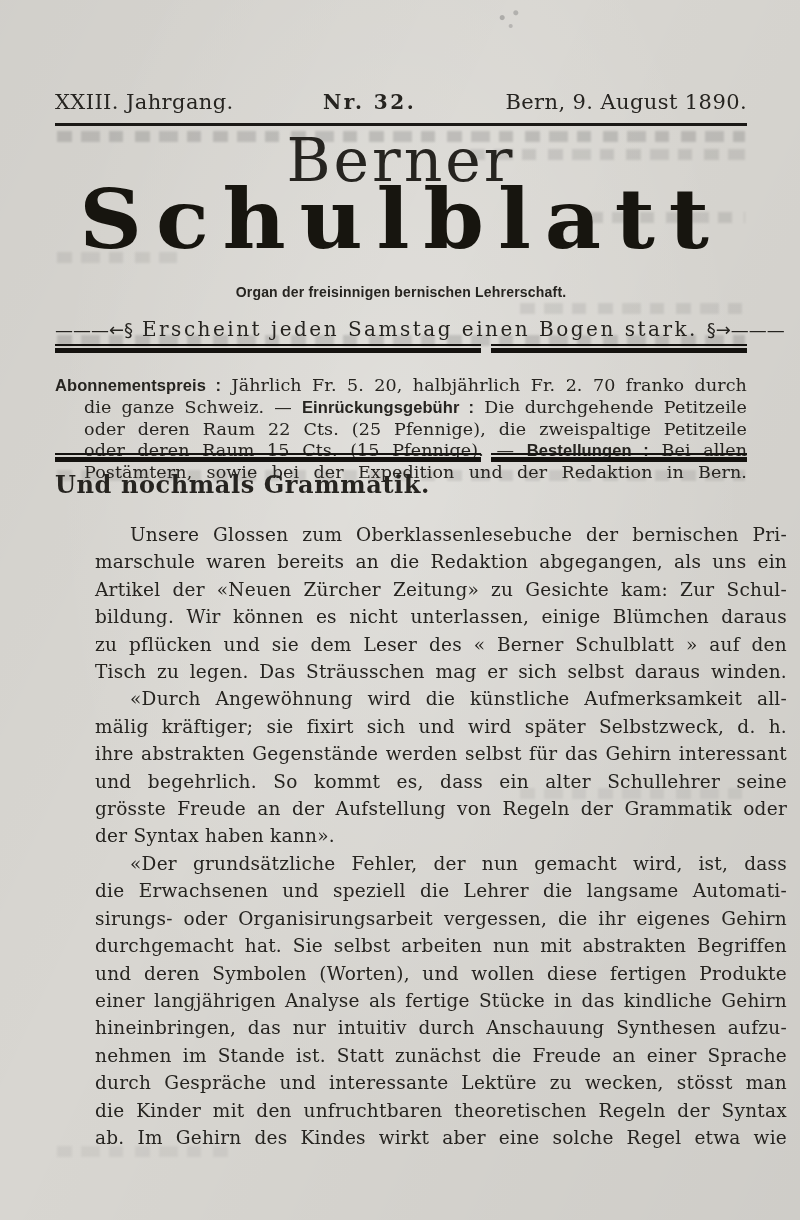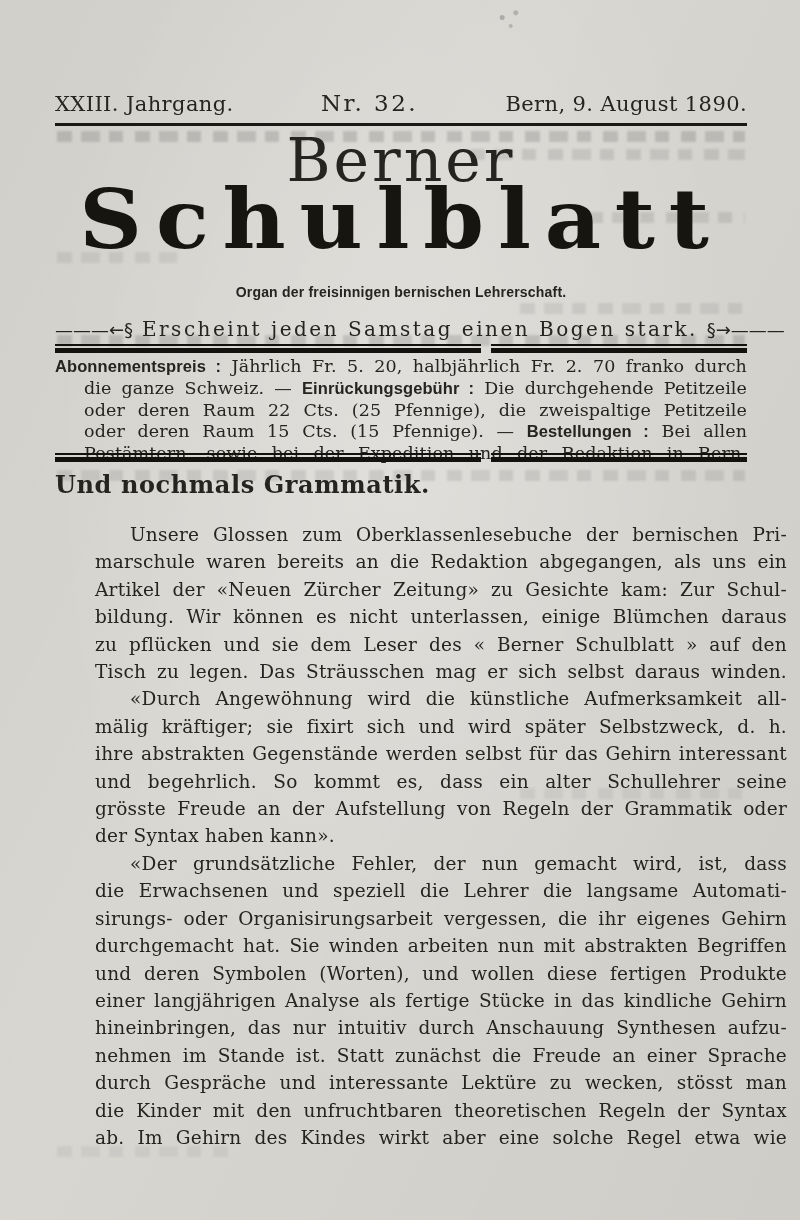--- a/index.html
+++ b/index.html
@@ -13,21 +13,21 @@
       #d8d6d1;
     overflow:hidden;
     font-family:"DejaVu Serif", serif;
     color:#262420;
   }
   .content{position:absolute;left:55px;width:692px;}
 
   
   .hdr{top:90px;display:flex;justify-content:space-between;align-items:baseline;
        font-size:21px;letter-spacing:0.4px;}
-  .hdr .issue{font-weight:normal;font-size:23px;letter-spacing:2.5px;}
+  .hdr .issue{font-weight:bold;font-size:20px;letter-spacing:2.5px;}
   .rule-single{top:123px;height:3px;background:#1b1916;}
 
   
   .berner{top:130px;text-align:center;font-size:60px;line-height:1;letter-spacing:3px;}
   .schulblatt{top:178px;text-align:center;font-size:82px;line-height:1;font-weight:bold;
               letter-spacing:13px;transform:scaleX(1.06);transform-origin:50% 0;
               color:#17150f;white-space:nowrap;}
   .organ{top:284px;text-align:center;font-family:"Liberation Sans", sans-serif;
          font-weight:bold;font-size:14px;letter-spacing:0.2px;}
   .freq{top:317px;text-align:center;font-size:20px;letter-spacing:2.5px;white-space:nowrap;}
@@ -37,21 +37,21 @@
   .rule-double{height:9px;}
   .rule-double .thin, .rule-double .thick{
     background-image:linear-gradient(90deg,#14120f 0 61.5%, rgba(0,0,0,0) 61.5% 63%, #14120f 63% 100%);
   }
   .rule-double .thin{height:2px;margin-bottom:2px;}
   .rule-double .thick{height:4.5px;}
   .rule-a{top:344px;}
   .rule-b{top:453px;}
 
   
-  .imprint{top:356px;font-size:17.5px;line-height:21.8px;letter-spacing:0.1px;}
+  .imprint{top:375px;font-size:17.5px;line-height:21.8px;letter-spacing:0.1px;}
   .imprint .iline{text-align:justify;text-align-last:justify;white-space:normal;}
   .imprint .iline.hang{padding-left:29px;}
   .imprint .blab{font-family:"Liberation Sans", sans-serif;font-weight:bold;font-size:16.5px;}
 
   
   .headline{top:470px;font-weight:bold;font-size:24px;letter-spacing:0.6px;}
   .body{top:521px;font-size:18.5px;line-height:27.4px;letter-spacing:0.25px;margin-left:40px;}
   .body .line{text-align:justify;text-align-last:justify;}
   .body .line.first{text-indent:35px;}
   .body .line.ragged{text-align-last:left;}
@@ -139,21 +139,21 @@
         <div class="line">mälig kräftiger; sie fixirt sich und wird später Selbstzweck, d. h.</div>
         <div class="line">ihre abstrakten Gegenstände werden selbst für das Gehirn interessant</div>
         <div class="line">und begehrlich. So kommt es, dass ein alter Schullehrer seine</div>
         <div class="line">grösste Freude an der Aufstellung von Regeln der Grammatik oder</div>
         <div class="line ragged">der Syntax haben kann».</div>
       </div>
       <div>
         <div class="line first">«Der grundsätzliche Fehler, der nun gemacht wird, ist, dass</div>
         <div class="line">die Erwachsenen und speziell die Lehrer die langsame Automati-</div>
         <div class="line">sirungs- oder Organisirungsarbeit vergessen, die ihr eigenes Gehirn</div>
-        <div class="line">durchgemacht hat. Sie winden arbeiten nun mit abstrakten Begriffen</div>
+        <div class="line">durchgemacht hat. Sie selbst arbeiten nun mit abstrakten Begriffen</div>
         <div class="line">und deren Symbolen (Worten), und wollen diese fertigen Produkte</div>
         <div class="line">einer langjährigen Analyse als fertige Stücke in das kindliche Gehirn</div>
         <div class="line">hineinbringen, das nur intuitiv durch Anschauung Synthesen aufzu-</div>
         <div class="line">nehmen im Stande ist. Statt zunächst die Freude an einer Sprache</div>
         <div class="line">durch Gespräche und interessante Lektüre zu wecken, stösst man</div>
         <div class="line">die Kinder mit den unfruchtbaren theoretischen Regeln der Syntax</div>
         <div class="line">ab. Im Gehirn des Kindes wirkt aber eine solche Regel etwa wie</div>
       </div>
     </div>
 

